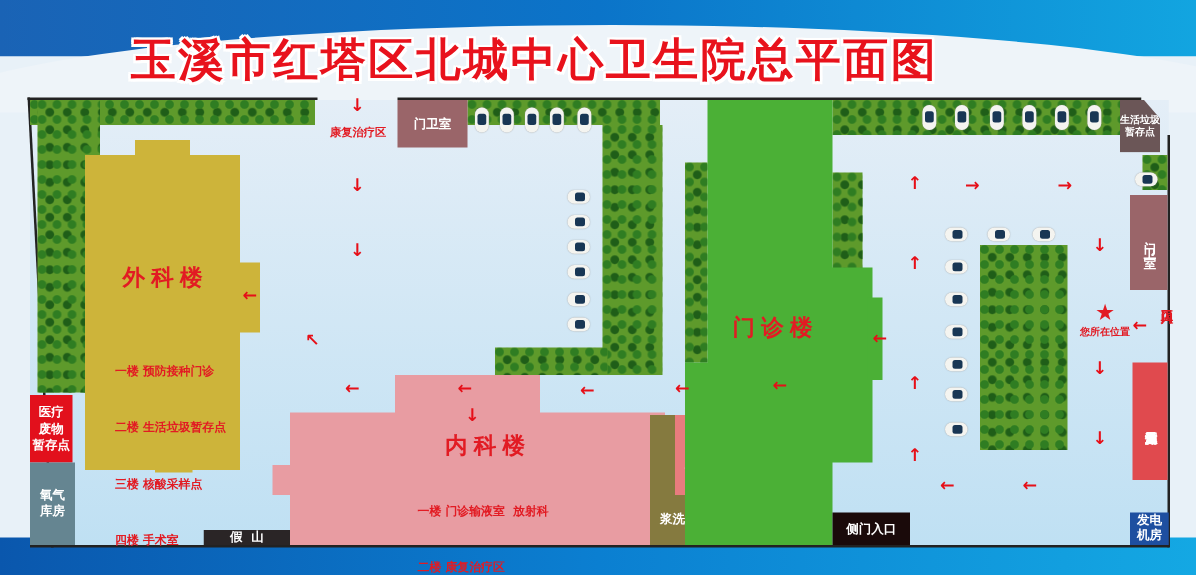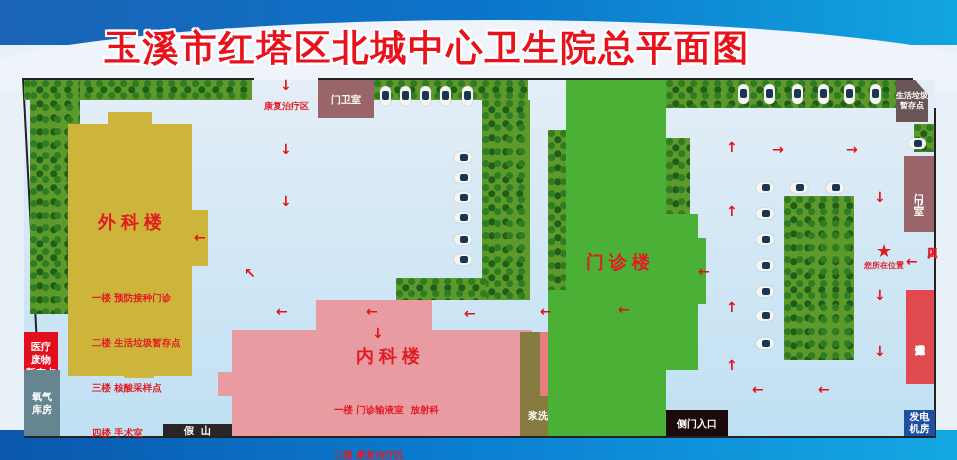--- a/index.html
+++ b/index.html
@@ -102,21 +102,21 @@
   <div class="block" style="left:566px;top:80px;width:100px;height:356px;background:#4bb036;"></div>
   <div class="block" style="left:548px;top:290px;width:20px;height:146px;background:#4bb036;"></div>
   <div class="block" style="left:664px;top:214px;width:34px;height:156px;background:#4bb036;"></div>
   <div class="block" style="left:694px;top:238px;width:12px;height:66px;background:#4bb036;"></div>
   <div class="bldg-name" style="left:586px;top:250px;font-size:18px;">门诊楼</div>
 
 
   <div class="label" style="left:318px;top:80px;width:56px;height:38px;background:#9a6569;">门卫室</div>
   <div class="small-red" style="left:264px;top:100px;">康复治疗区</div>
 
-  <div class="label" style="left:24px;top:316px;width:34px;height:54px;background:#e2101c;flex-direction:column;margin-top:16px;">
+  <div class="label" style="left:24px;top:316px;width:34px;height:54px;background:#e2101c;flex-direction:column;">
     <span>医疗</span>
     <span>废物</span>
     <span>暂存点</span>
   </div>
   <div class="label" style="left:24px;top:370px;width:36px;height:66px;background:#658591;flex-direction:column;">
     <span>氧气</span>
     <span>库房</span>
   </div>
 
   <div class="label" style="left:163px;top:424px;width:69px;height:12px;background:#2a2526;white-space:pre;">假  山</div>

